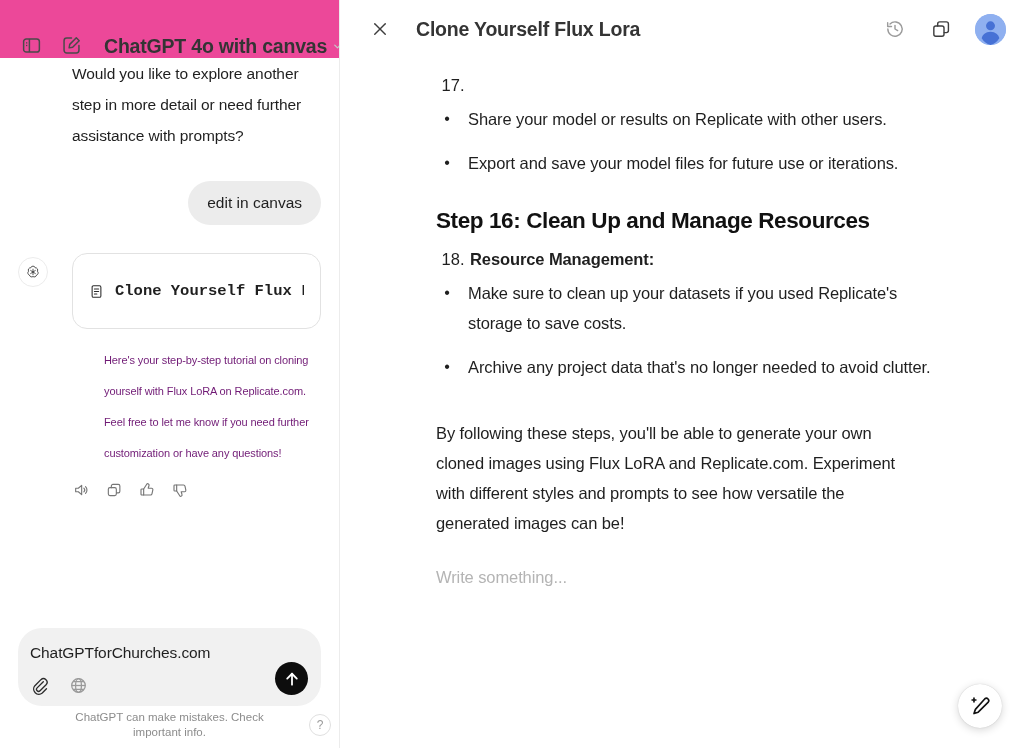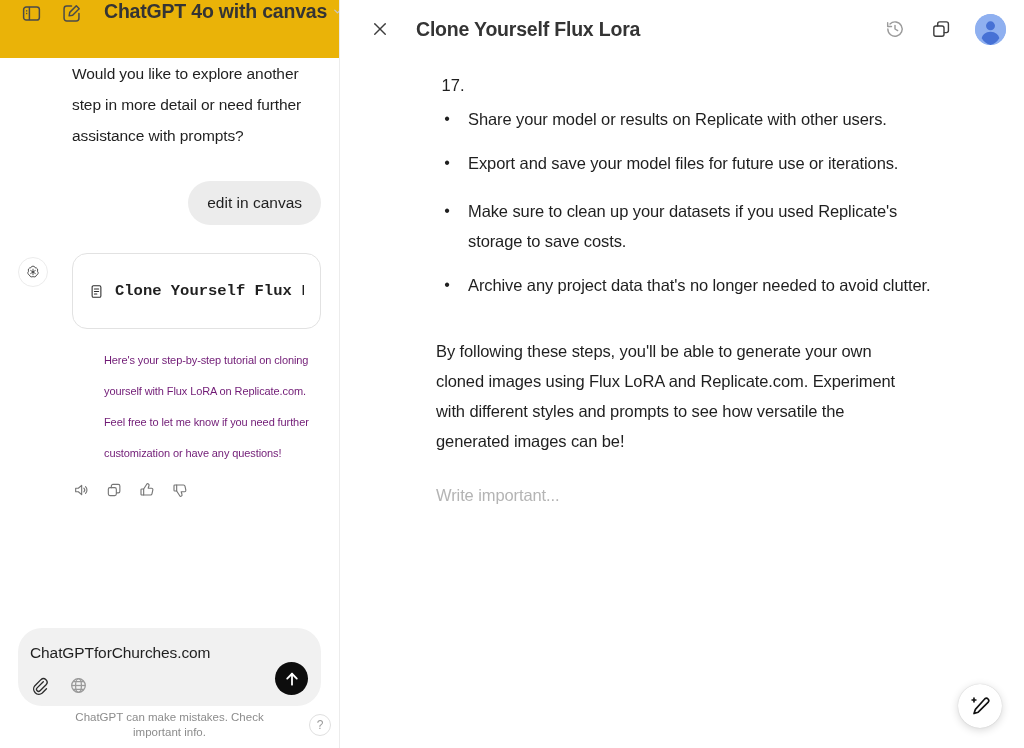--- a/index.html
+++ b/index.html
@@ -32,24 +32,24 @@
     flex-direction: column;
     position: relative;
     border-right: 1px solid #ececec;
     overflow: hidden;
   }
 
   #chat-header {
     height: 58px;
     flex: 0 0 58px;
     display: flex;
-    align-items: flex-start;
+    align-items: flex-end;
     gap: 14px;
     padding: 0 0 0 18px;
-    background: #eab308;
+    background: #ec4899;
     position: relative;
     z-index: 5;
   }
 
   .hicon {
     width: 26px;
     height: 26px;
     display: flex;
     align-items: center;
     justify-content: center;
@@ -591,35 +591,40 @@
         <div class="doc-li">
           <span class="doc-bullet">•</span>
           <span class="doc-li-text">Share your model or results on Replicate with other users.</span>
         </div>
         <div class="doc-li">
           <span class="doc-bullet">•</span>
           <span class="doc-li-text">Export and save your model files for future use or iterations.</span>
         </div>
       </div>
 
-
+      <div class="doc-h2">Step 16: Clean Up and Manage Resources</div>
+
+      <div class="doc-ol-item">
+        <span class="doc-num">18.</span>
+        <span class="doc-ol-label">Resource Management:</span>
+      </div>
       <div class="doc-ul">
         <div class="doc-li">
           <span class="doc-bullet">•</span>
           <span class="doc-li-text">Make sure to clean up your datasets if you used Replicate's storage to save costs.</span>
         </div>
         <div class="doc-li wide">
           <span class="doc-bullet">•</span>
           <span class="doc-li-text">Archive any project data that's no longer needed to avoid clutter.</span>
         </div>
       </div>
 
       <div class="doc-p">By following these steps, you'll be able to generate your own cloned images using Flux LoRA and Replicate.com. Experiment with different styles and prompts to see how versatile the generated images can be!</div>
 
-      <div class="doc-placeholder">Write important...</div>
+      <div class="doc-placeholder">Write something...</div>
     </div>
 
     <div id="magic-edit-button">
       <svg width="23" height="23" viewBox="0 0 24 24" fill="none" stroke="currentColor" stroke-width="1.7" stroke-linecap="round" stroke-linejoin="round">
         <path d="M16.6 3.9a2.5 2.5 0 0 1 3.5 3.5L9.6 17.9l-4.4 1.5 1.5-4.4z"></path>
         <path d="M5.2 3.2v4M3.2 5.2h4"></path>
       </svg>
     </div>
   </div>
 </div>

